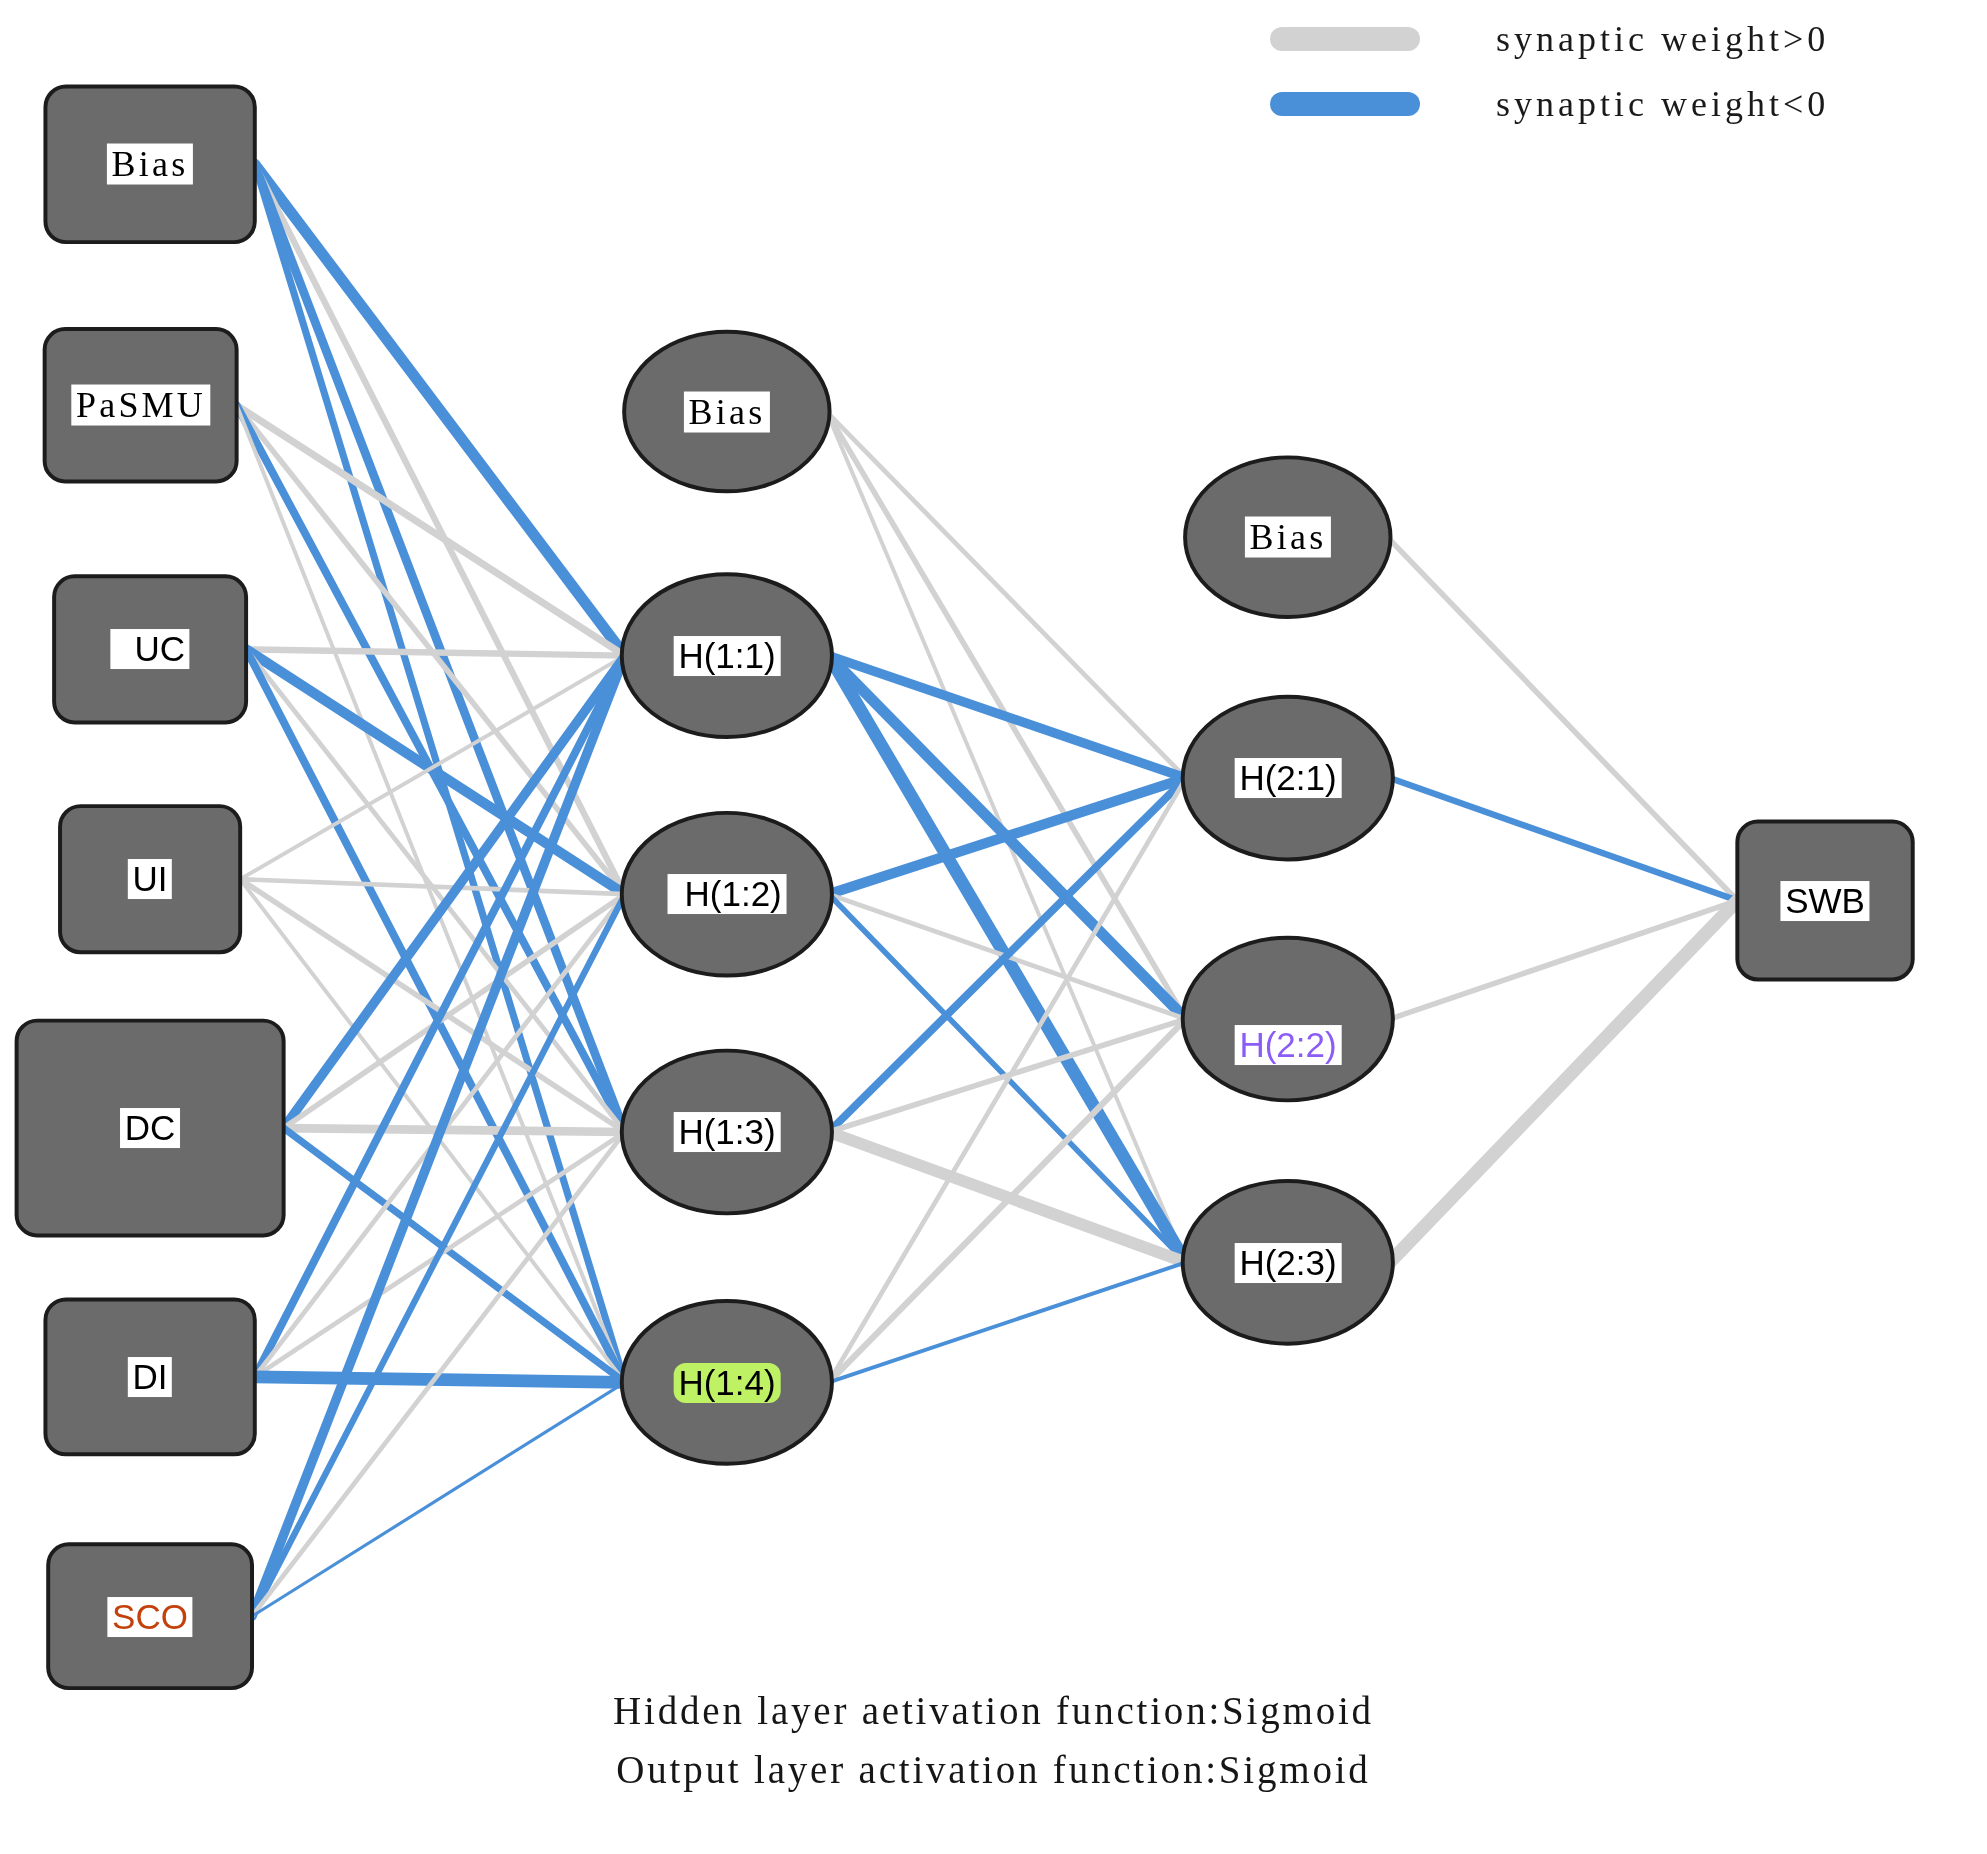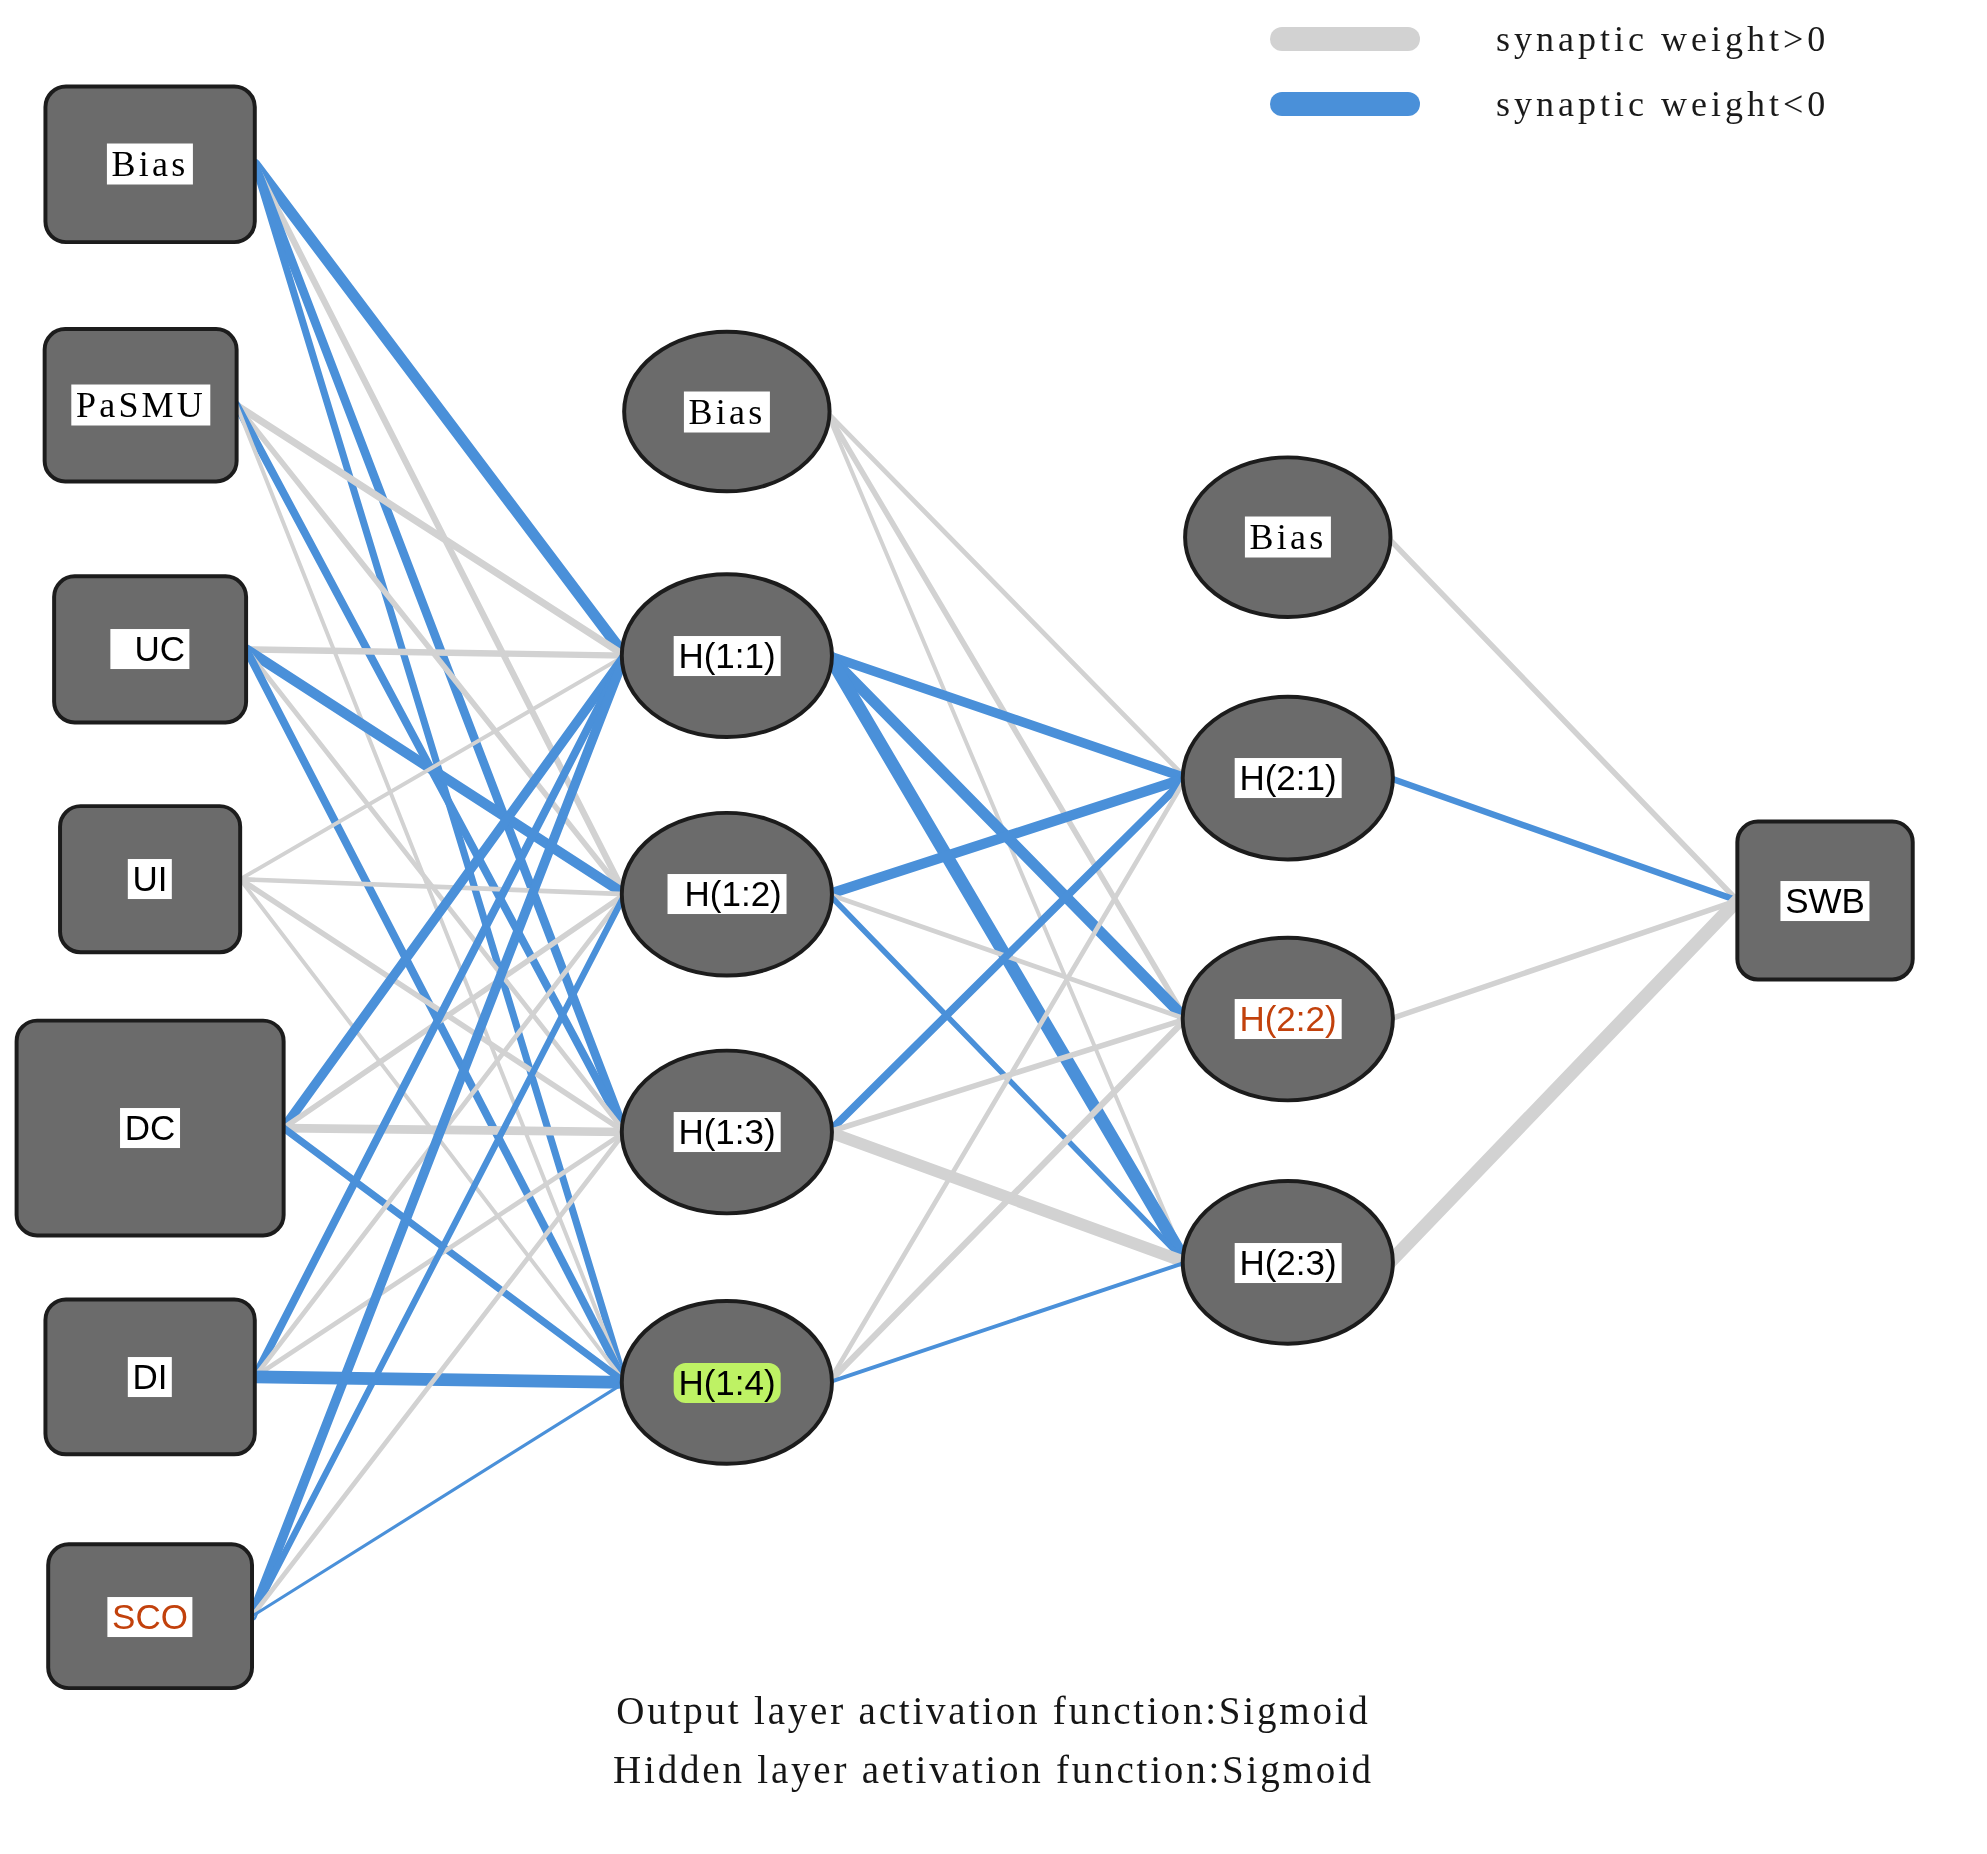--- a/index.html
+++ b/index.html
@@ -120,35 +120,35 @@
       <div class="nodelabel lbl-sans" style="left: 150px; top: 1128px; background: rgb(255, 255, 255); color: rgb(0, 0, 0);">DC</div>
       <div class="nodelabel lbl-sans" style="left: 150px; top: 1377px; background: rgb(255, 255, 255); color: rgb(0, 0, 0);">DI</div>
       <div class="nodelabel lbl-sans" style="left: 150px; top: 1617px; background: rgb(255, 255, 255); color: #c2410c;">SCO</div>
       <div class="nodelabel lbl-serif" style="left: 727px; top: 412px; background: rgb(255, 255, 255); color: rgb(0, 0, 0);">Bias</div>
       <div class="nodelabel lbl-sans" style="left: 727px; top: 656px; background: rgb(255, 255, 255); color: rgb(0, 0, 0);">H(1:1)</div>
       <div class="nodelabel lbl-sans" style="left: 727px; top: 894px; background: rgb(255, 255, 255); color: rgb(0, 0, 0); padding-left: 17px;">H(1:2)</div>
       <div class="nodelabel lbl-sans" style="left: 727px; top: 1132px; background: rgb(255, 255, 255); color: rgb(0, 0, 0);">H(1:3)</div>
       <div class="nodelabel lbl-sans" style="left: 727px; top: 1383px; background: #bef264; color: rgb(0, 0, 0); border-radius: 12px;">H(1:4)</div>
       <div class="nodelabel lbl-serif" style="left: 1288px; top: 537px; background: rgb(255, 255, 255); color: rgb(0, 0, 0);">Bias</div>
       <div class="nodelabel lbl-sans" style="left: 1288px; top: 778px; background: rgb(255, 255, 255); color: rgb(0, 0, 0);">H(2:1)</div>
-      <div class="nodelabel lbl-sans" style="left: 1288px; top: 1019px; background: rgb(255, 255, 255); color: #c2410c; text-align: center;">H(2:2)</div>
+      <div class="nodelabel lbl-sans" style="left: 1288px; top: 1045px; background: rgb(255, 255, 255); color: #8b5cf6; text-align: center;">H(2:2)</div>
       <div class="nodelabel lbl-sans" style="left: 1288px; top: 1263px; background: rgb(255, 255, 255); color: rgb(0, 0, 0);">H(2:3)</div>
       <div class="nodelabel lbl-sans" style="left: 1825px; top: 901px; background: rgb(255, 255, 255); color: rgb(0, 0, 0);">SWB</div>
     </div>
 
   <div class="legend">
     <div class="legend-row">
       <div class="legend-swatch" style="background: rgb(210, 210, 210);"></div>
       <div class="legend-label">synaptic weight&gt;0</div>
     </div>
     <div class="legend-row">
       <div class="legend-swatch" style="background: rgb(74, 144, 217);"></div>
       <div class="legend-label">synaptic weight&lt;0</div>
     </div>
   </div>
 
   <div class="captions">
+    <div class="caption-line">Hidden layer aetivation function:Sigmoid</div>
     <div class="caption-line">Output layer activation function:Sigmoid</div>
-    <div class="caption-line">Hidden layer aetivation function:Sigmoid</div>
   </div>
 
 </div>
 
 
 </body></html>

